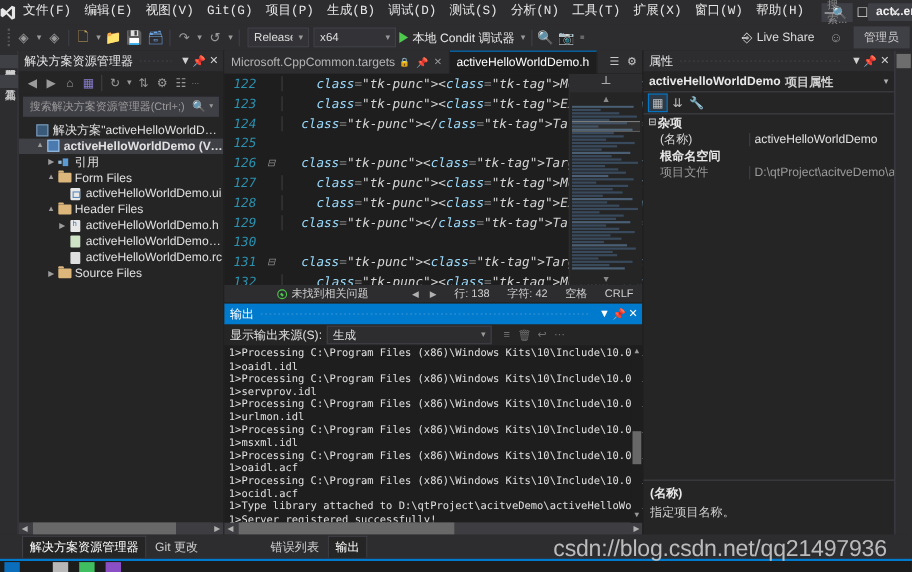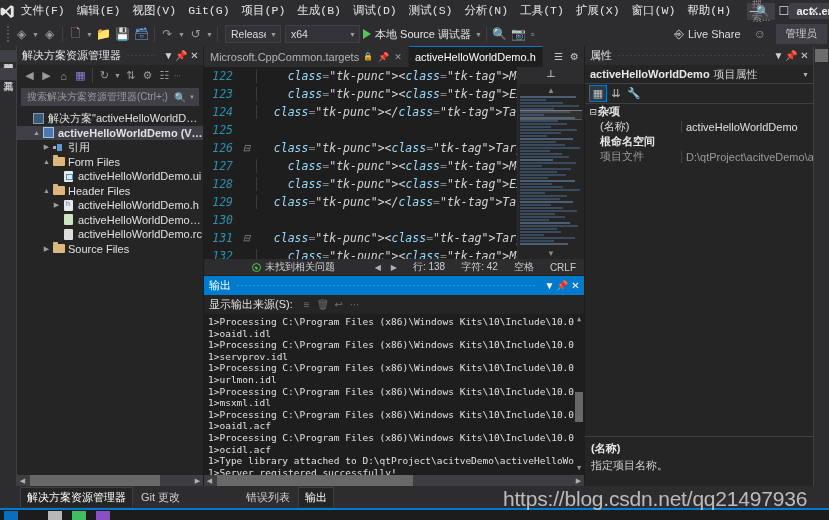--- a/index.html
+++ b/index.html
@@ -214,21 +214,21 @@
   .hs-arrow{ width:11px; text-align:center; color:#b0b0b0; font-size:7px; }
   .hs-track{ flex:1; height:11px; background:#3e3e42; position:relative;}
   .hs-thumb{ position:absolute; left:0; top:0; bottom:0; background:#686868; }
 
   
   #properties-panel{ width:229px; background:#252526; display:flex; flex-direction:column;
      border-left:1px solid #1e1e1e; }
   .pp-objcombo{ height:19px; background:#252526; display:flex; align-items:center;
      padding:0 4px 0 5px; font-size:11px; color:#fff; border-bottom:1px solid #3f3f46;}
   .pp-objcombo .nm{ color:#e8e8e8; font-weight:bold; }
-  .pp-objcombo .ty{ color:#d0d0d0; margin-left:4px; font-weight:normal;}
+  .pp-objcombo .ty{ color:#d0d0d0; margin-left:4px; font-weight:bold;}
   .pp-objcombo .ca{ margin-left:auto; font-size:7px; color:#b0b0b0;}
   .pp-toolbar{ height:20px; display:flex; align-items:center; padding-left:4px;
      border-bottom:1px solid #3f3f46;}
   .pp-tb{ width:18px;height:17px;display:flex;align-items:center;justify-content:center;
      font-size:11px; color:#c0c0c0;}
   .pp-tb.sel{ border:1px solid #007acc; background:#2d3a47;}
   .pp-grid{ flex:1; overflow:hidden; }
   .pg-cat{ height:15px; display:flex; align-items:center; font-size:11px;
      font-weight:bold; color:#e8e8e8; padding-left:3px; }
   .pg-cat .exp{ width:10px; color:#c0c0c0; font-size:9px; text-align:center;}
@@ -336,21 +336,21 @@
       <span class="cv">Release</span>
       <span class="ca">▼</span>
     </div>
     <div class="combo" id="combo-platform">
       <span class="cv">x64</span>
       <span class="ca">▼</span>
     </div>
 
     <div class="run-btn">
       <span class="run-tri"></span>
-      <span class="run-label">本地 Source 调试器</span>
+      <span class="run-label">本地 Condit 调试器</span>
     </div>
     <div class="tb-caret">▼</div>
     <div class="tb-sep"></div>
     <div class="tb-btn" style="color:#6ba3e0;">🔍</div>
     <div class="tb-btn" style="color:#7fb2e5;">📷</div>
     <div class="tb-caret">≡</div>
 
     <div class="tb-right">
       <div class="liveshare">
         <span class="ls-icon">⎆</span>
@@ -600,20 +600,24 @@
       <div class="panel" id="output-panel">
         <div class="panel-header active">
           <span class="ph-title">输出</span>
           <span class="ph-dots"></span>
           <span class="ph-btn">▼</span>
           <span class="ph-btn">📌</span>
           <span class="ph-btn">✕</span>
         </div>
         <div class="out-toolbar">
           <span>显示输出来源(S):</span>
+          <span class="out-combo">
+            <span class="cv">生成</span>
+            <span class="ca" style="font-size:7px;color:#9a9a9a;">▼</span>
+          </span>
           <span class="out-tb-btns">
             <span>≡</span>
             <span>🗑</span>
             <span>↩</span>
             <span>⋯</span>
           </span>
         </div>
         <div class="out-text">
           <div id="out-lines"><div>1&gt;Processing C:\Program Files (x86)\Windows Kits\10\Include\10.0.18362.0\um\oai</div><div>1&gt;oaidl.idl</div><div>1&gt;Processing C:\Program Files (x86)\Windows Kits\10\Include\10.0.18362.0\um\ser</div><div>1&gt;servprov.idl</div><div>1&gt;Processing C:\Program Files (x86)\Windows Kits\10\Include\10.0.18362.0\um\url</div><div>1&gt;urlmon.idl</div><div>1&gt;Processing C:\Program Files (x86)\Windows Kits\10\Include\10.0.18362.0\um\msx</div><div>1&gt;msxml.idl</div><div>1&gt;Processing C:\Program Files (x86)\Windows Kits\10\Include\10.0.18362.0\um\oai</div><div>1&gt;oaidl.acf</div><div>1&gt;Processing C:\Program Files (x86)\Windows Kits\10\Include\10.0.18362.0\um\oci</div><div>1&gt;ocidl.acf</div><div>1&gt;Type library attached to D:\qtProject\acitveDemo\activeHelloWorldDemo\activeH</div><div>1&gt;Server registered successfully!</div></div>
 
@@ -693,21 +697,21 @@
       <div style="flex:1;margin-left:36px;">
         <div class="btabs-row">
           <span class="btab">错误列表</span>
           <span class="btab active">输出</span>
         </div>
       </div>
     </div>
     <div class="statusbar"></div>
   </div>
 
-  <div class="watermark">https://blog.csdn.net/qq21497936</div>
+  <div class="watermark">csdn://blog.csdn.net/qq21497936</div>
 
   <div class="taskbar">
     <span class="tb-ico" style="background:#0a6ebd;"></span>
     <span class="tb-ico" style="background:#b8b8b8;margin-left:30px;"></span>
     <span class="tb-ico" style="background:#3fbf5f;margin-left:10px;"></span>
     <span class="tb-ico" style="background:#8a4fc4;margin-left:10px;"></span>
   </div>
 </div>
 
 </body></html>

